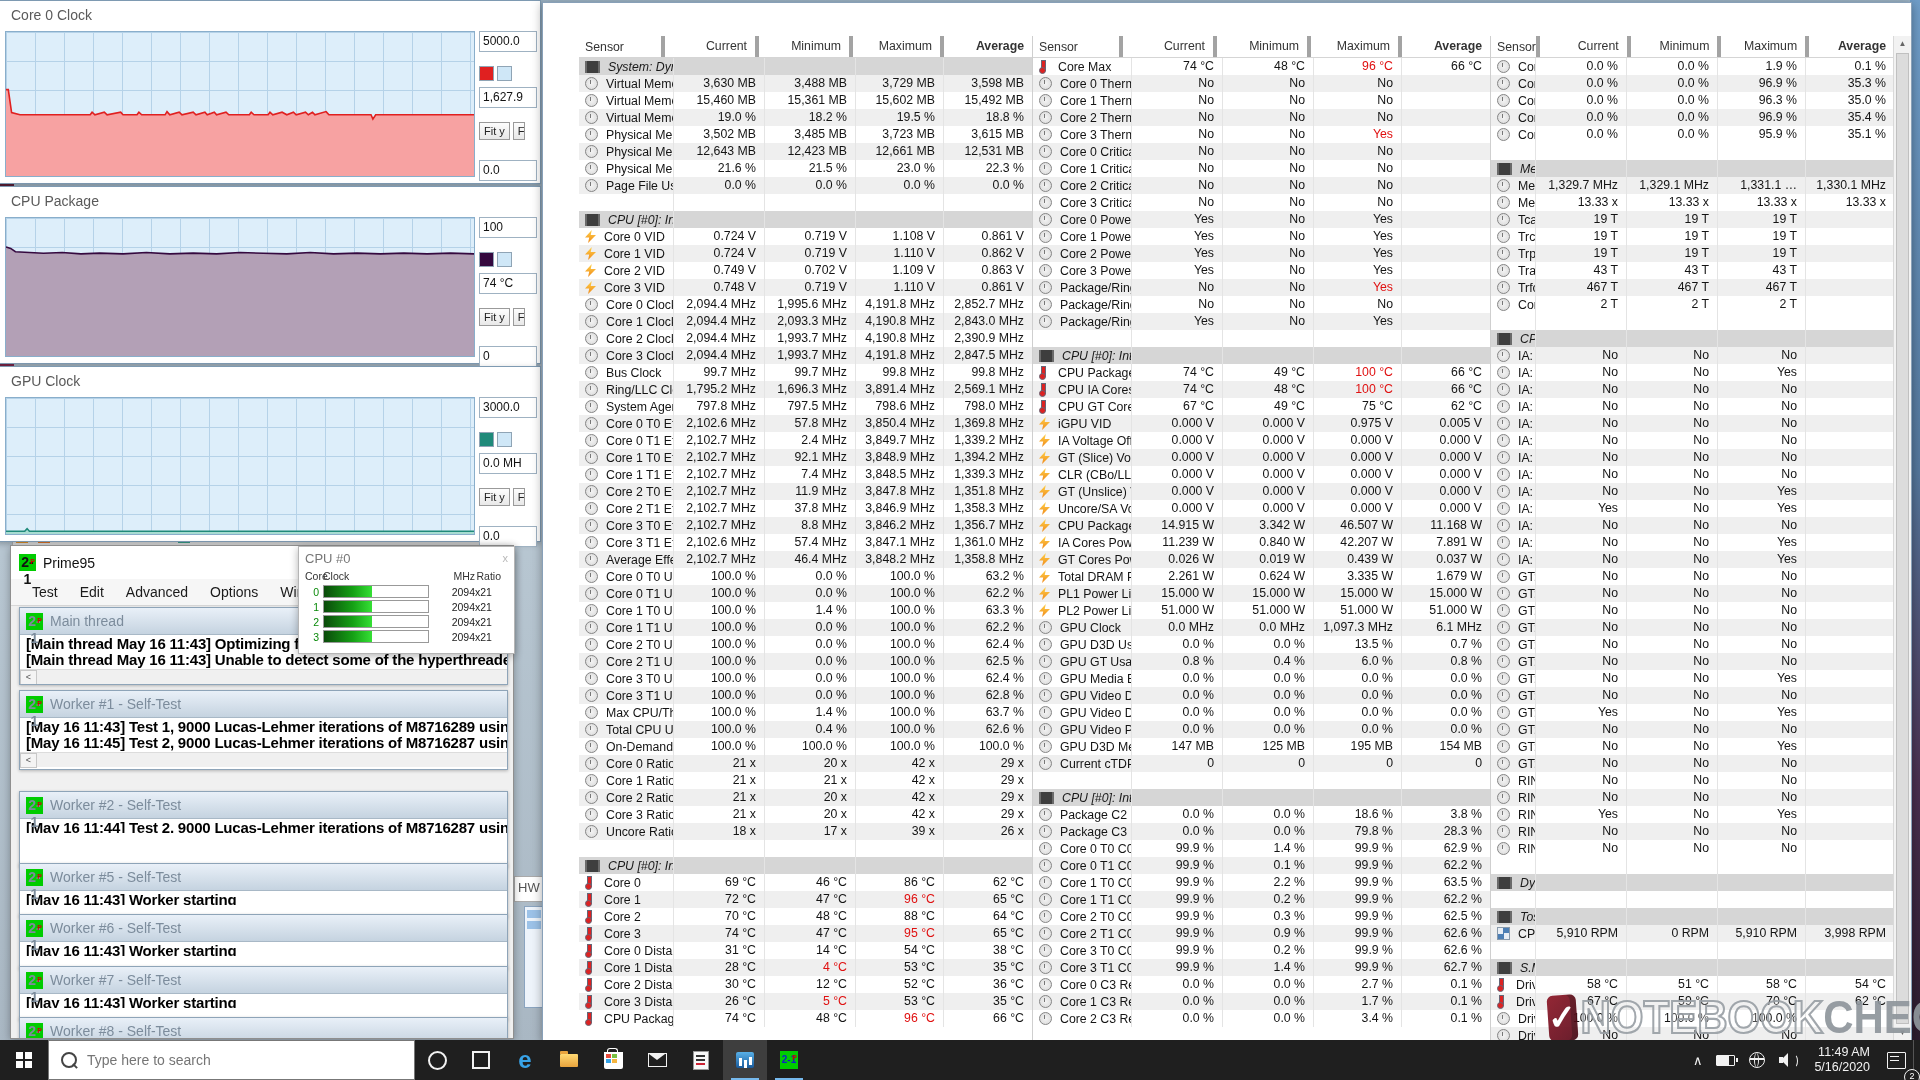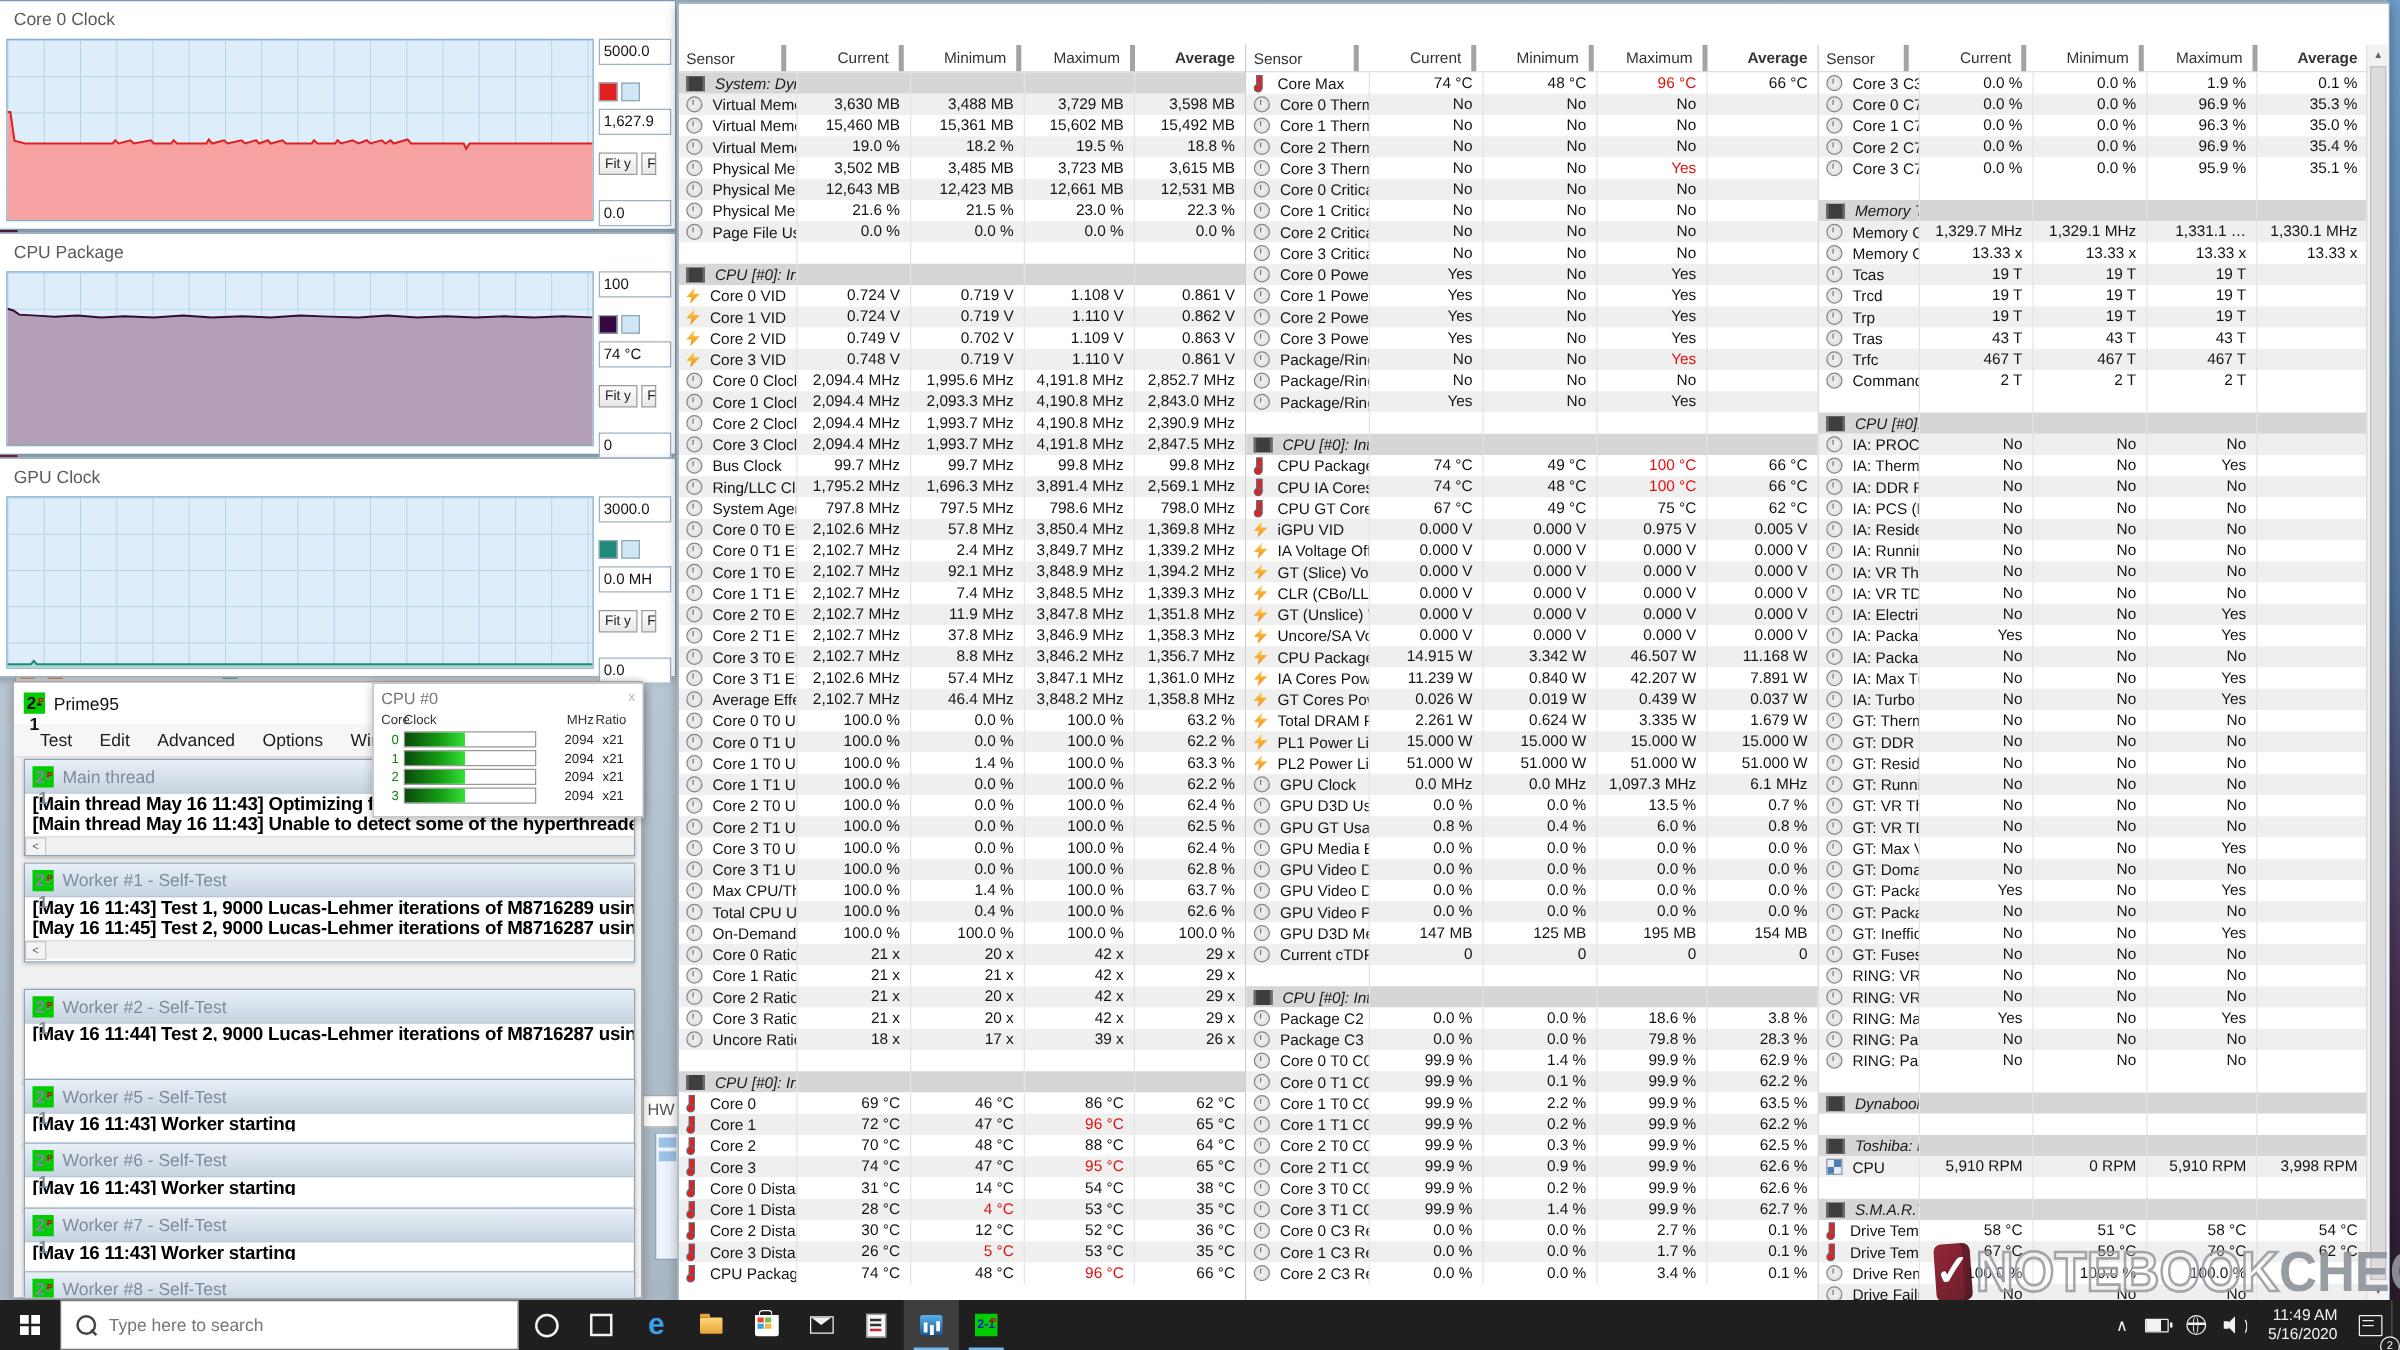--- a/index.html
+++ b/index.html
@@ -61,31 +61,31 @@
   .cpu0 .ctitle span{font-size:13px;color:#777;}
   .cpu0 .ctitle .x{color:#b9b9b9;font-size:11px;}
   .cpu0 .chead{display:flex;font-size:10.5px;color:#333;padding:1px 6px 2px 6px;}
   .cpu0 .chead i{font-style:normal;}
   .cpu0 .crow{display:flex;align-items:center;font-size:10.5px;padding:0 6px;height:15px;}
   .cpu0 .cnum{width:14px;text-align:right;color:#0a8a0a;margin-right:4px;}
   .cpu0 .cbar{width:104px;height:11px;border:1px solid #999;background:#fff;margin-right:8px;position:relative;}
   .cpu0 .cbar i{position:absolute;left:0;top:0;bottom:0;background:linear-gradient(90deg,#063906,#12881а 0%);}
   .cpu0 .cbar i{background:linear-gradient(90deg,#0a4a0a,#15a015 60%,#35e035);}
   .cpu0 .cmhz{width:38px;text-align:right;color:#222;}
-  .cpu0 .crat{width:24px;text-align:right;color:#222;}
+  .cpu0 .crat{width:24px;color:#222;}
   
   .hw{left:542px;top:2px;width:1368px;height:1038px;background:#fff;border:1px solid #88a0b8;
     box-shadow:0 2px 10px rgba(0,0,0,.35);overflow:hidden;}
   .hw .htitle{height:32px;display:flex;align-items:center;padding-left:8px;gap:8px;border-bottom:1px solid #e8e8e8;}
   .hw .htitle .ttl{font-size:13.5px;color:#111;flex:1;}
   .hwicon{width:18px;height:16px;border-radius:2px;background:linear-gradient(#58b0e8,#1a5a9a);position:relative;}
   .hwicon::before{content:"";position:absolute;left:3px;bottom:2px;width:3px;height:8px;background:#fff;box-shadow:5px 2px 0 #fff,10px -1px 0 #fff;}
   .winbtns{display:flex;margin-right:6px;}
   .winbtns span{width:40px;text-align:center;font-size:12px;color:#222;line-height:28px;}
-  .panes{position:absolute;left:0;top:33px;right:17px;bottom:0;display:flex;}
+  .panes{position:absolute;left:0;top:33px;right:17px;bottom:0;display:flex;padding-left:36px;}
   .pane{border-right:1px solid #cfcfcf;overflow:hidden;position:relative;}
   .pane1{width:453px;} .pane2{width:457px;} .pane3{flex:1;border-right:none;}
   .phead{height:21px;display:flex;align-items:center;border-bottom:1px solid #d5d5d5;font-size:12.3px;color:#333;}
   .phead .hl{flex:1;padding-left:6px;}
   .phead .hv{width:82px;text-align:right;padding-right:8px;border-left:4px solid #a3a3a3;height:100%;line-height:21px;}
   .phead .hv.max{width:79px;} .phead .hv.avg{width:80px;font-weight:bold;}
   .srow{height:17px;display:flex;align-items:center;font-size:12.3px;color:#141414;background:#fff;}
   .srow.alt{background:#efefef;}
   .srow.sec{background:#d6d6d6;color:#1a1a1a;font-style:italic;}
   .srow.gap{background:#fff;}

